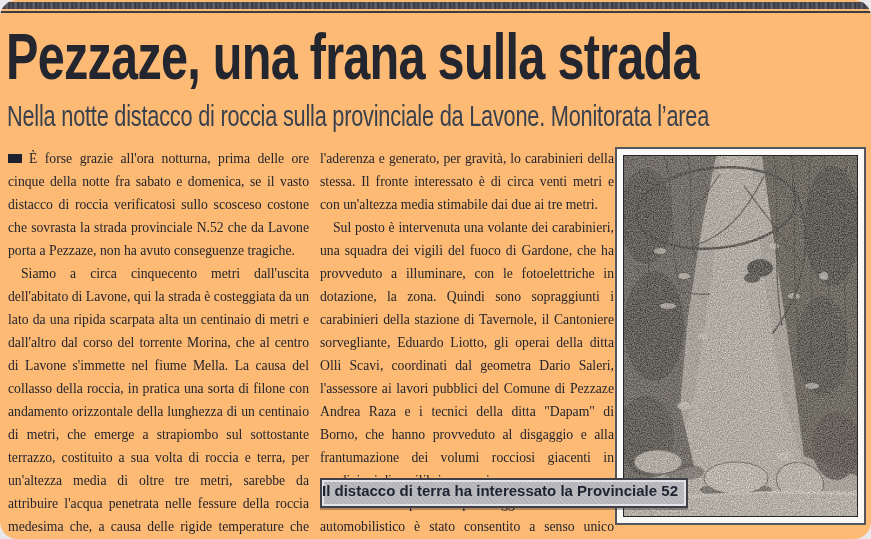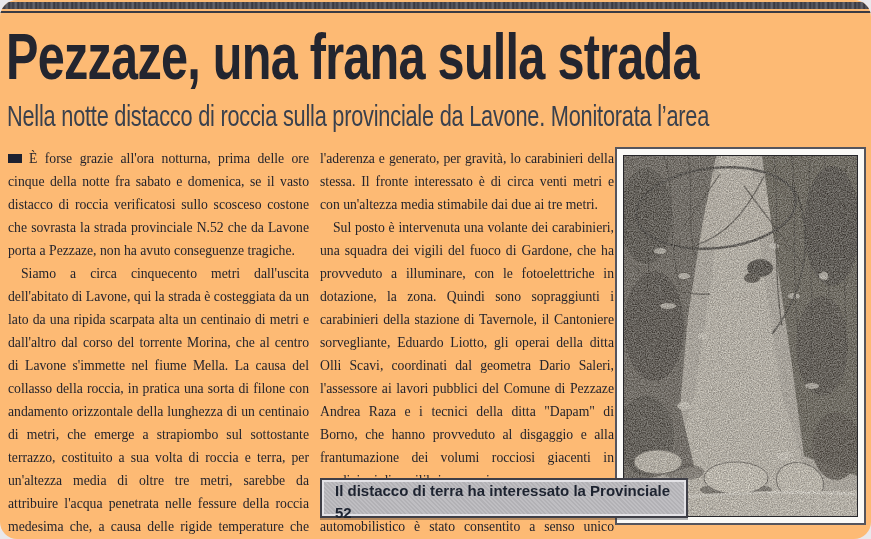--- a/index.html
+++ b/index.html
@@ -57,28 +57,27 @@
     position:absolute; left:615px; top:147px; width:251px; height:378px;
     margin:0; box-sizing:border-box;
     border:2px solid #55555d; background:#fbfaf7; padding:6px; z-index:1;
   }
   .photo-inner{
     width:233px; height:360px; border:1px solid #26262a; overflow:hidden; background:#b5afa4;
   }
   .photo-inner svg{display:block;}
   
   .caption{
-    position:absolute; left:320px; top:478px; width:368px; height:40px;
+    position:absolute; left:320px; top:478px; width:368px; height:30px;
     box-sizing:border-box; z-index:5;
     border:2px solid #3f3f47;
     background:repeating-linear-gradient(45deg,#b2b1b5 0 1.5px,#bfbec2 1.5px 3px);
     box-shadow:inset 0 0 0 2px #e3e2e6, 0 2px 0 rgba(40,40,48,0.35);
     font-family:"Liberation Sans","DejaVu Sans",sans-serif;
     font-size:15px; font-weight:700; color:#1d2330; line-height:22px;
-    padding-left:13px;
   }
 </style>
 </head>
 <body>
 
 <div class="page">
 
   <div class="rule-thick"></div>
   <div class="rule-thin"></div>
 

